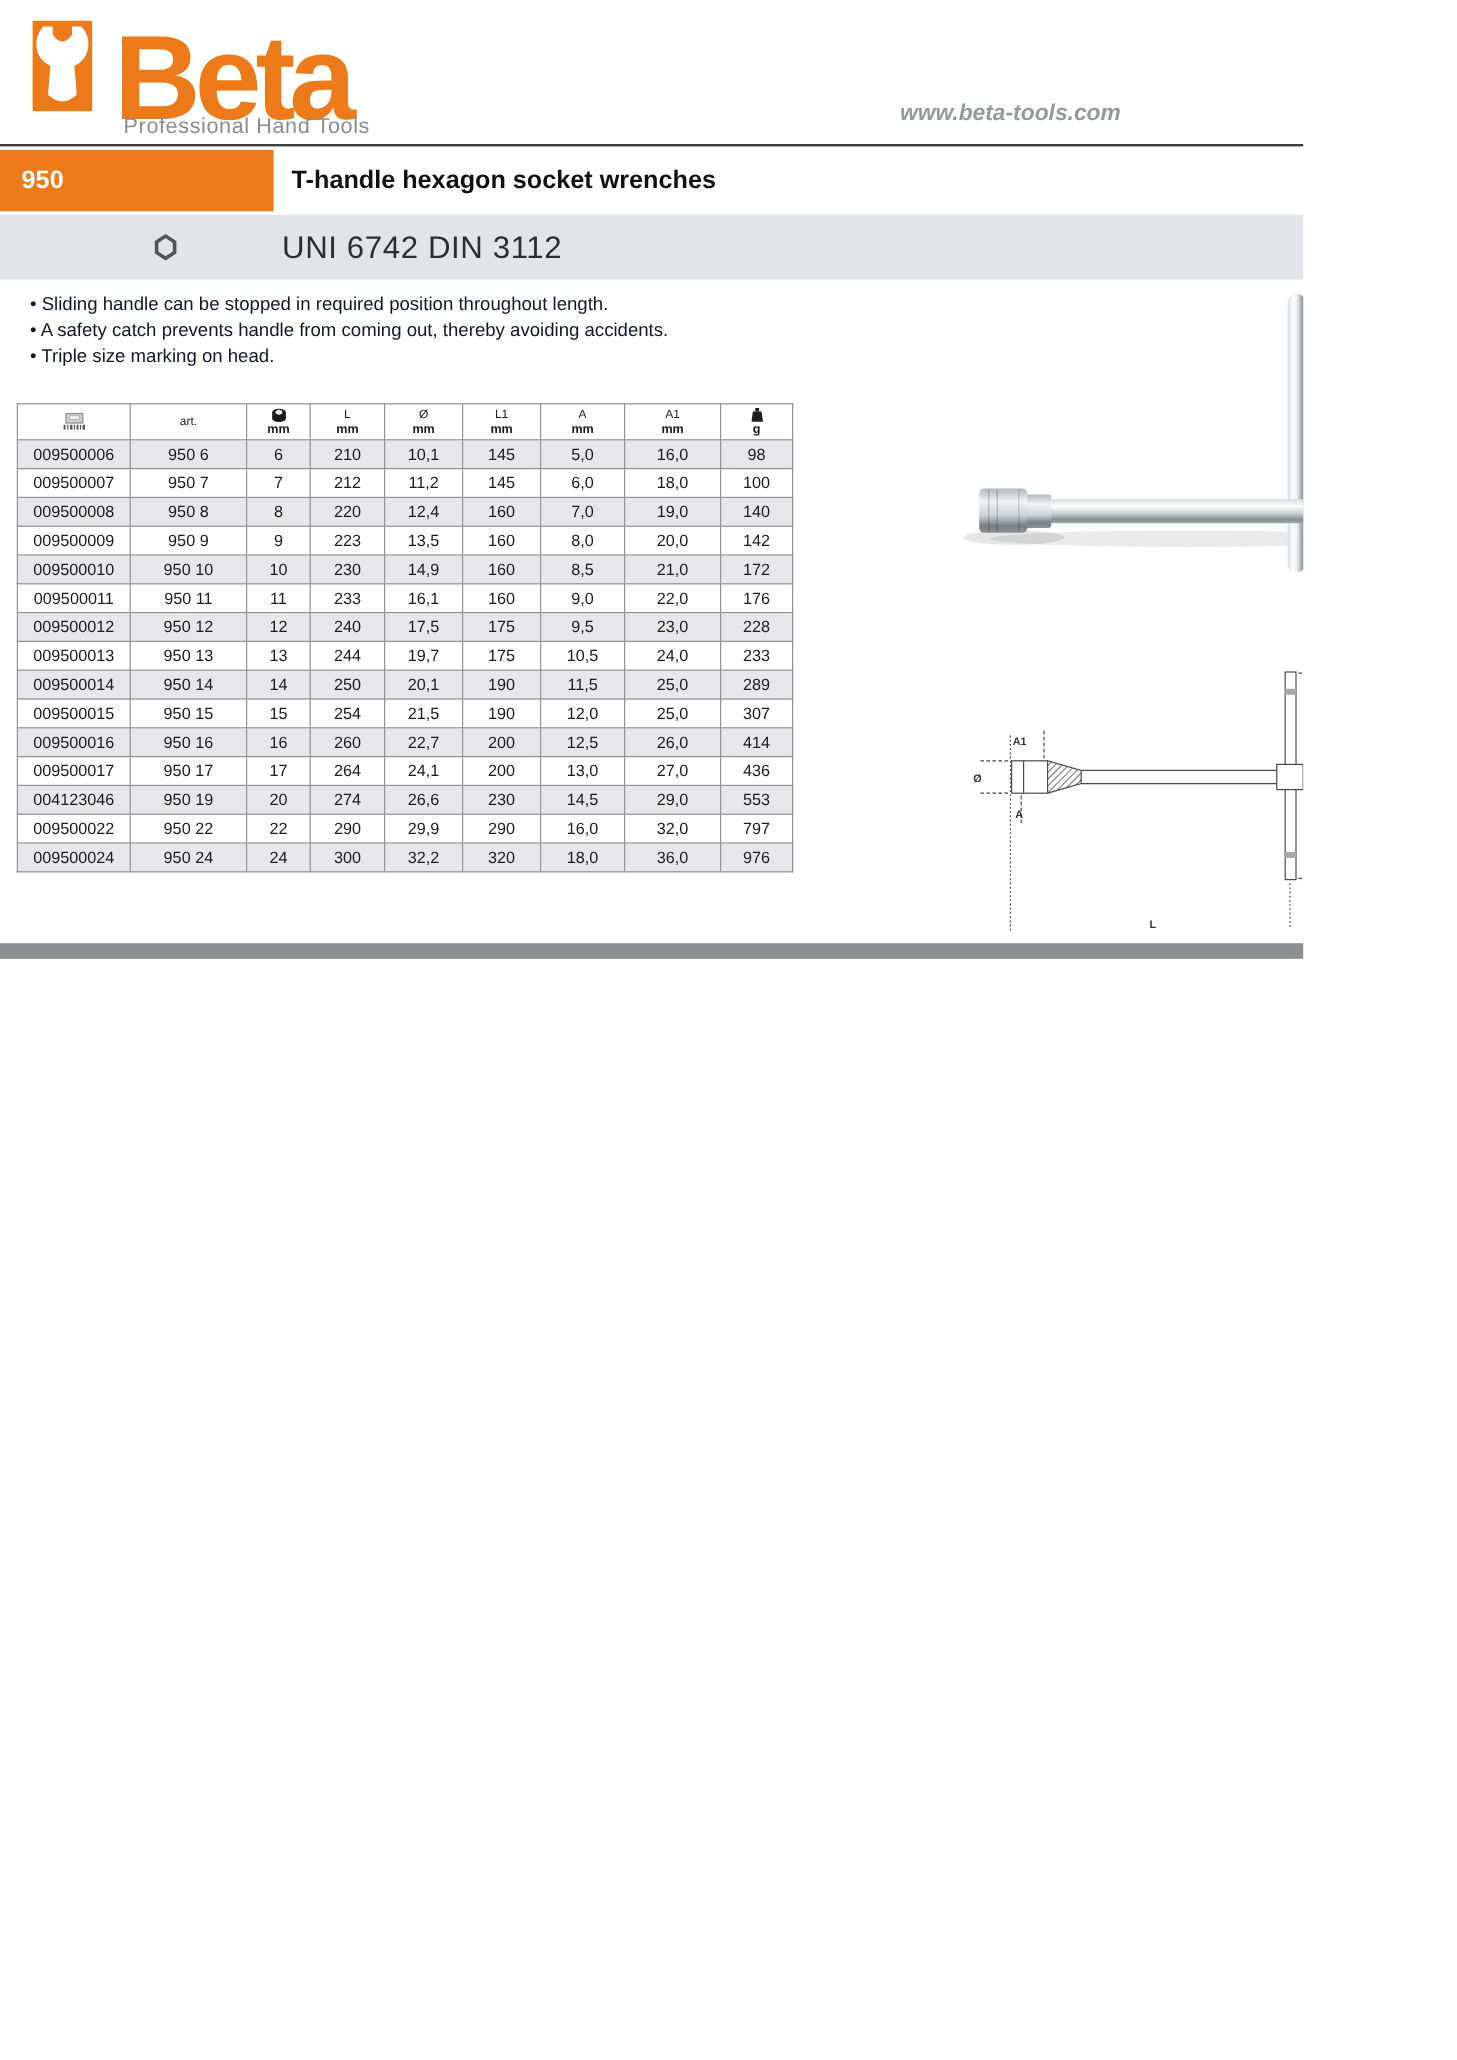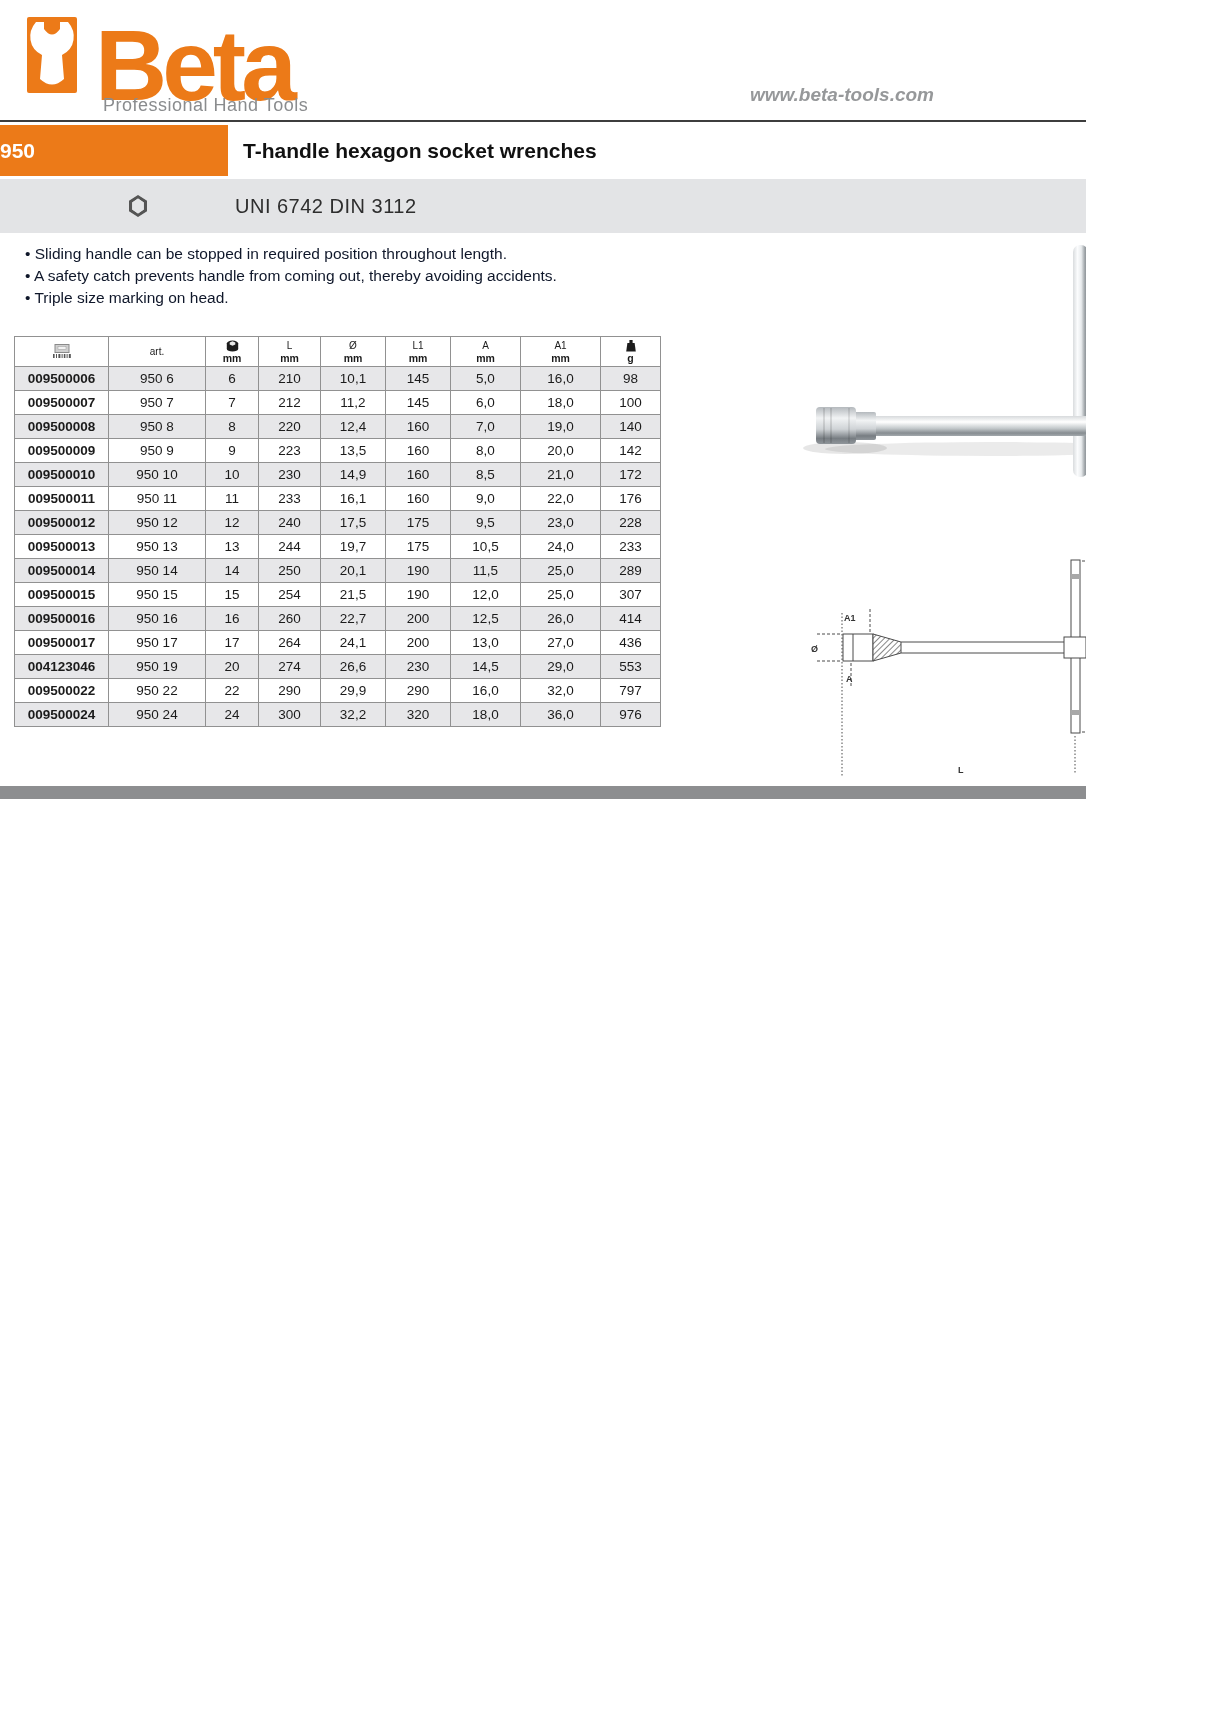--- a/index.html
+++ b/index.html
@@ -11,44 +11,44 @@
   .logo-word{position:absolute;left:95px;top:15px;font-size:100px;line-height:1;
              font-weight:bold;letter-spacing:-5px;color:#EC7A18;}
   .logo-tagline{position:absolute;left:103px;top:95px;font-size:18px;color:#8A8C8E;
                 letter-spacing:.5px;}
   .website{position:absolute;right:152px;top:84px;font-size:19px;font-weight:bold;
            font-style:italic;color:#96989A;text-align:right;}
   .top-rule{position:absolute;left:0;top:120px;width:1214px;height:2px;background:#3d3d3d;}
 
   
   .code-bar{position:absolute;left:0;top:125px;width:228px;height:51px;background:#EC7A18;}
-  .code-bar span{display:block;line-height:51px;font-size:21px;
+  .code-bar span{display:block;padding-left:18px;line-height:51px;font-size:21px;
                  font-weight:bold;color:#fff;}
   .page-title{position:absolute;left:243px;top:125px;height:51px;line-height:51px;
               font-size:21px;font-weight:bold;color:#111;}
   .standard-bar{position:absolute;left:0;top:179px;width:1214px;height:54px;background:#E3E4E6;}
   .hex-ico{position:absolute;left:128px;top:15px;width:20px;height:24px;}
-  .standard-text{position:absolute;left:235px;top:0;line-height:54px;font-size:20px;
+  .standard-text{position:absolute;left:235px;top:0;line-height:54px;font-size:26px;
                  color:#2E2E2E;letter-spacing:.5px;}
 
   
   .features{position:absolute;left:25px;top:243px;margin:0;padding:0;list-style:none;}
   .features li{font-size:15.5px;line-height:22px;color:#0f172a;}
   .features li::before{content:"• ";}
 
   
   .spec-table{position:absolute;left:14px;top:336px;border-collapse:collapse;
               table-layout:fixed;}
   .spec-table th,.spec-table td{border:1px solid #919191;text-align:center;
               vertical-align:middle;padding:0;}
   .spec-table th{height:29px;background:#fff;font-weight:bold;}
   .spec-table td{height:23px;font-size:13.5px;color:#1b1b1b;}
   .spec-table tbody tr:nth-child(odd) td{background:#E7E7E9;}
   .spec-table tbody tr:nth-child(even) td{background:#fff;}
-  .spec-table td:first-child{font-weight:bold;margin-left:16px;}
+  .spec-table td:first-child{font-weight:normal;margin-left:16px;}
   .h-label{font-size:10px;font-weight:normal;line-height:13px;color:#1b1b1b;}
   .h-unit{font-size:10.5px;font-weight:bold;line-height:12px;color:#1b1b1b;}
   .hicon{display:block;line-height:13px;}
   .hicon svg{vertical-align:middle;}
 
   
   .product-photo{position:absolute;left:750px;top:235px;width:420px;height:245px;}
   .dimension-diagram{position:absolute;left:745px;top:545px;width:400px;height:245px;}
   .dim-label{font-size:9px;font-weight:bold;fill:#333;font-family:"Liberation Sans",sans-serif;}
 

